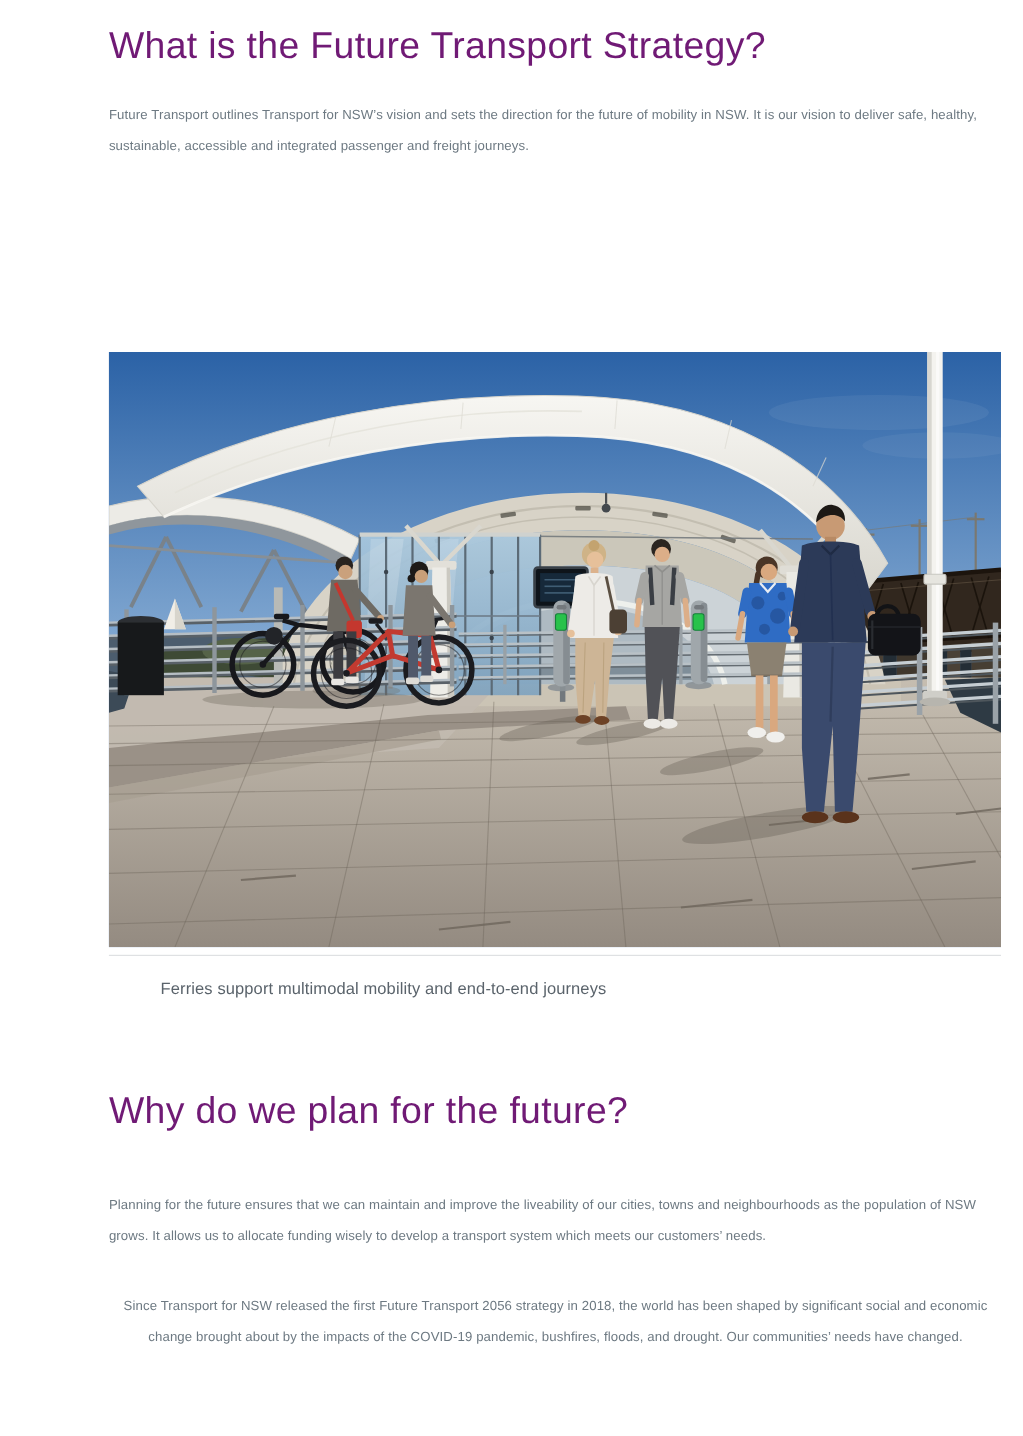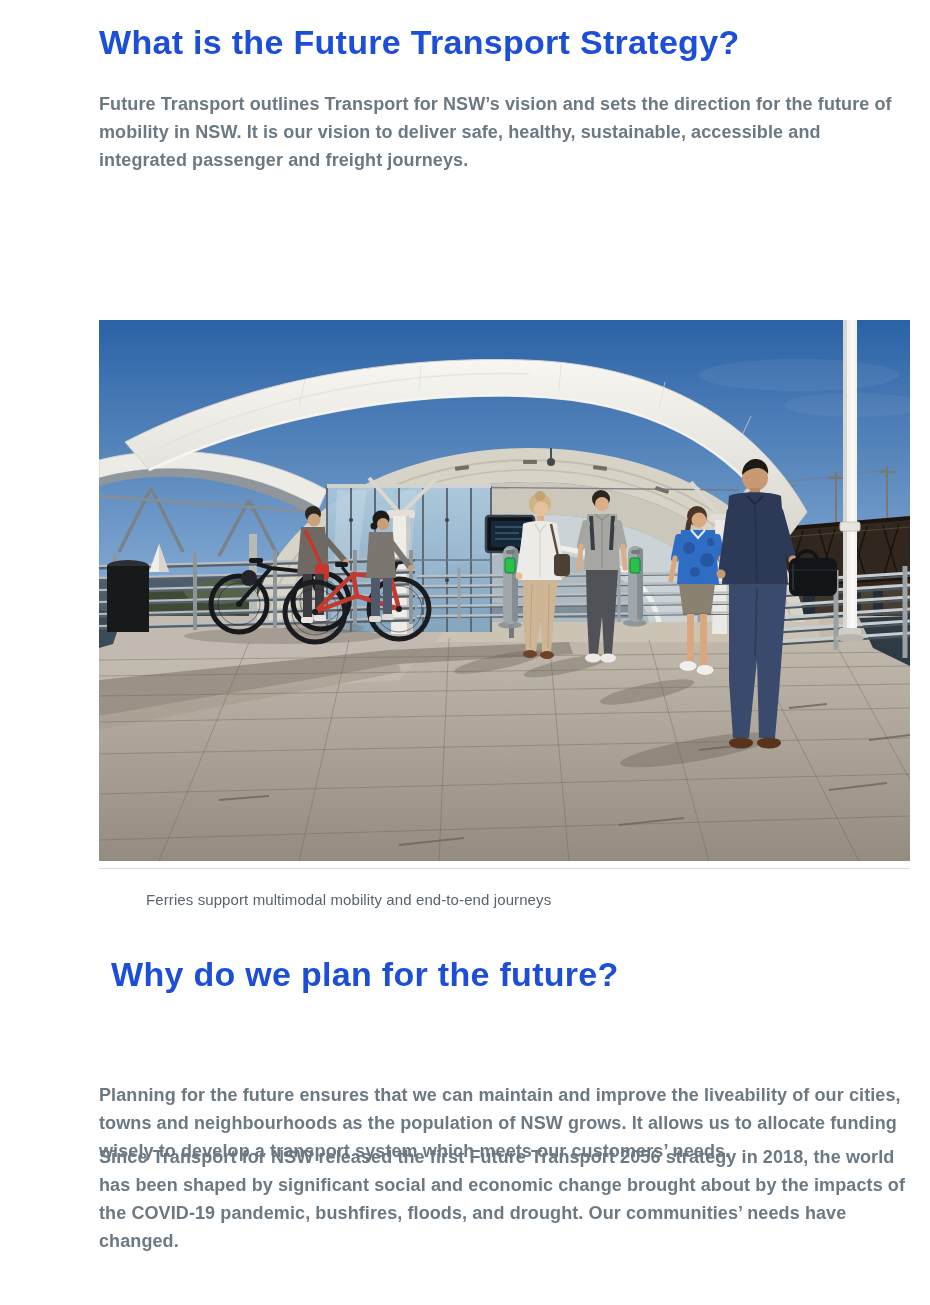--- a/index.html
+++ b/index.html
@@ -1,20 +1,20 @@
 <!DOCTYPE html>
 <html><head>
 <meta charset="utf-8">
 <style>
   html,body{margin:0;padding:0;background:#ffffff;}
   body{width:930px;height:1305px;position:relative;font-family:"Liberation Sans",sans-serif;-webkit-font-smoothing:antialiased;}
   .page{position:relative;width:930px;height:1305px;background:#fff;overflow:hidden;}
   .content-block{position:absolute;left:99px;width:812px;}
-  h1.sec-heading{margin:0;font-size:34px;font-weight:700;color:#1d4ed8;letter-spacing:.3px;line-height:1.22;}
-  p.body-text{margin:0;font-size:18px;font-weight:700;color:#6d7982;line-height:28px;letter-spacing:.1px;}
+  h1.sec-heading{margin:0;font-size:34px;font-weight:400;color:#701a75;letter-spacing:.3px;line-height:1.22;}
+  p.body-text{margin:0;font-size:12px;font-weight:400;color:#6d7982;line-height:28px;letter-spacing:.1px;}
   .figure-photo{position:absolute;left:99px;top:320px;width:811px;height:541px;overflow:hidden;background:#4f7ab0;}
   .figure-photo svg{display:block;}
   .figure-divider{position:absolute;left:99px;top:868px;width:811px;height:0;border-top:1px solid #dcdee0;}
   .figure-caption{position:absolute;left:107px;top:890px;width:780px;font-size:15px;color:#5a636b;line-height:20px;letter-spacing:.1px;margin-left:39px;}
 </style>
 </head>
 <body>
 
 <div class="page">
 
@@ -460,23 +460,23 @@
       <path d="M698,240 C700,228 716,228 718,240" fill="none" stroke="#121316" stroke-width="4"></path>
       <rect x="690" y="238" width="48" height="38" rx="7" fill="#131418"></rect>
       <line x1="690" y1="250" x2="738" y2="250" stroke="#23242a" stroke-width="1.5"></line>
       <line x1="694" y1="244" x2="694" y2="270" stroke="#2a2c31" stroke-width="2"></line>
     </svg>
   </div>
 
   <div class="figure-divider"></div>
   <div class="figure-caption">Ferries support multimodal mobility and end-to-end journeys</div>
 
-  <div class="content-block" style="top:954px;margin-left:12px;">
+  <div class="content-block" style="top:990px;">
     <h1 class="sec-heading">Why do we plan for the future?</h1>
   </div>
   <div class="content-block" style="top:1057px;margin-top:24px;">
     <p class="body-text">Planning for the future ensures that we can maintain and improve the liveability of our cities, towns and neighbourhoods as the population of NSW grows. It allows us to allocate funding wisely to develop a transport system which meets our customers’ needs.</p>
   </div>
-  <div class="content-block" style="top:1143px;">
+  <div class="content-block" style="top:1173px;text-align:center;">
     <p class="body-text">Since Transport for NSW released the first Future Transport 2056 strategy in 2018, the world has been shaped by significant social and economic change brought about by the impacts of the COVID-19 pandemic, bushfires, floods, and drought. Our communities’ needs have changed.</p>
   </div>
 
 </div>
 
 </body></html>

